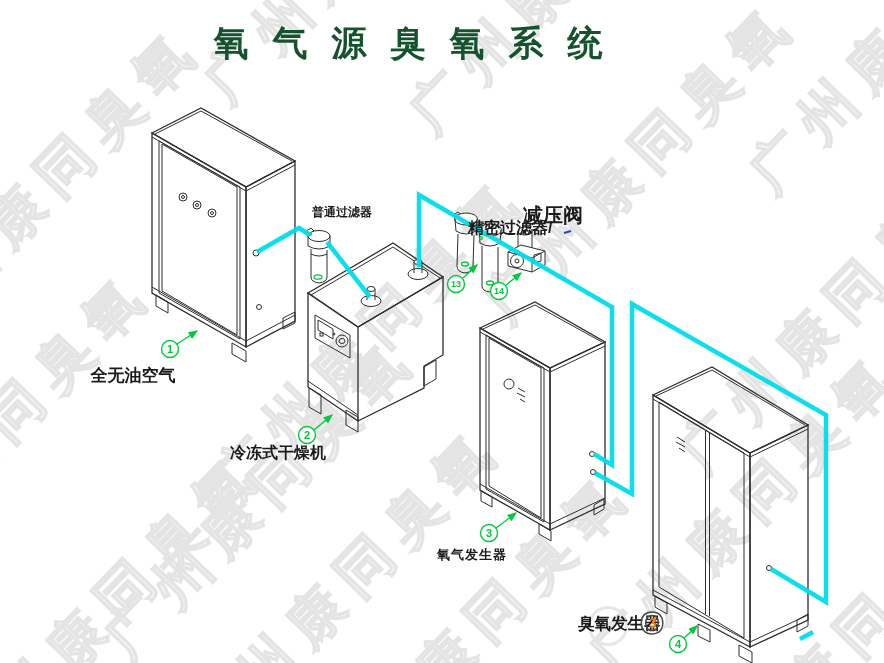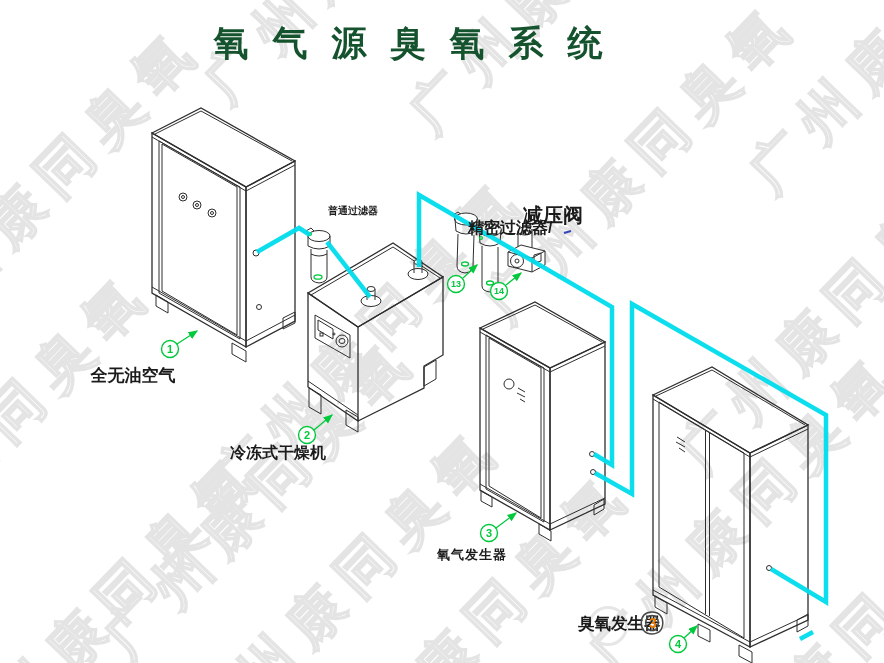--- a/index.html
+++ b/index.html
@@ -18,21 +18,21 @@
   .lnb{fill:none;stroke:#2e2e2e;stroke-width:1.3;}
   .wfill{fill:#ffffff;stroke:#2e2e2e;stroke-width:1;}
   .pipe{fill:none;stroke:#00dcec;stroke-width:4.5;stroke-linejoin:miter;stroke-linecap:butt;opacity:.95;}
   .grn{fill:none;stroke:#00c93c;stroke-width:1.3;}
   .num{fill:#00c93c;font-weight:bold;text-anchor:middle;font-family:"Liberation Sans",sans-serif;}
   .n1{font-size:11px;} .n2{font-size:9px;}
   
   .lbl{position:absolute;z-index:2;color:#1b1b1b;font-weight:bold;white-space:nowrap;}
   #title{left:205px;top:20px;width:430px;text-align:center;font-size:35px;letter-spacing:24px;
          font-weight:bold;color:#14532d;position:absolute;z-index:2;white-space:nowrap;}
-  #lbl-ordinary{left:328px;top:204px;font-size:10px;}
+  #lbl-ordinary{left:312px;top:204px;font-size:12px;}
   #lbl-prec1{left:468px;top:178px;font-size:16px;margin-top:40px;}
   #lbl-prec2{left:523px;top:202px;font-size:20px;}
   #lbl-comp{left:58px;top:363px;width:150px;text-align:center;font-size:17px;line-height:25px;}
   #lbl-dryer{left:230px;top:443px;font-size:16px;}
   #lbl-oxygen{left:437px;top:546px;font-size:13px;letter-spacing:1px;}
   #lbl-ozone{left:578px;top:613px;font-size:16.5px;}
   
   #footer-logo{position:absolute;left:640px;top:606px;z-index:3;display:flex;align-items:flex-start;
       pointer-events:none;}
   #footer-logo .o{position:relative;font-size:31px;line-height:36px;font-weight:bold;

